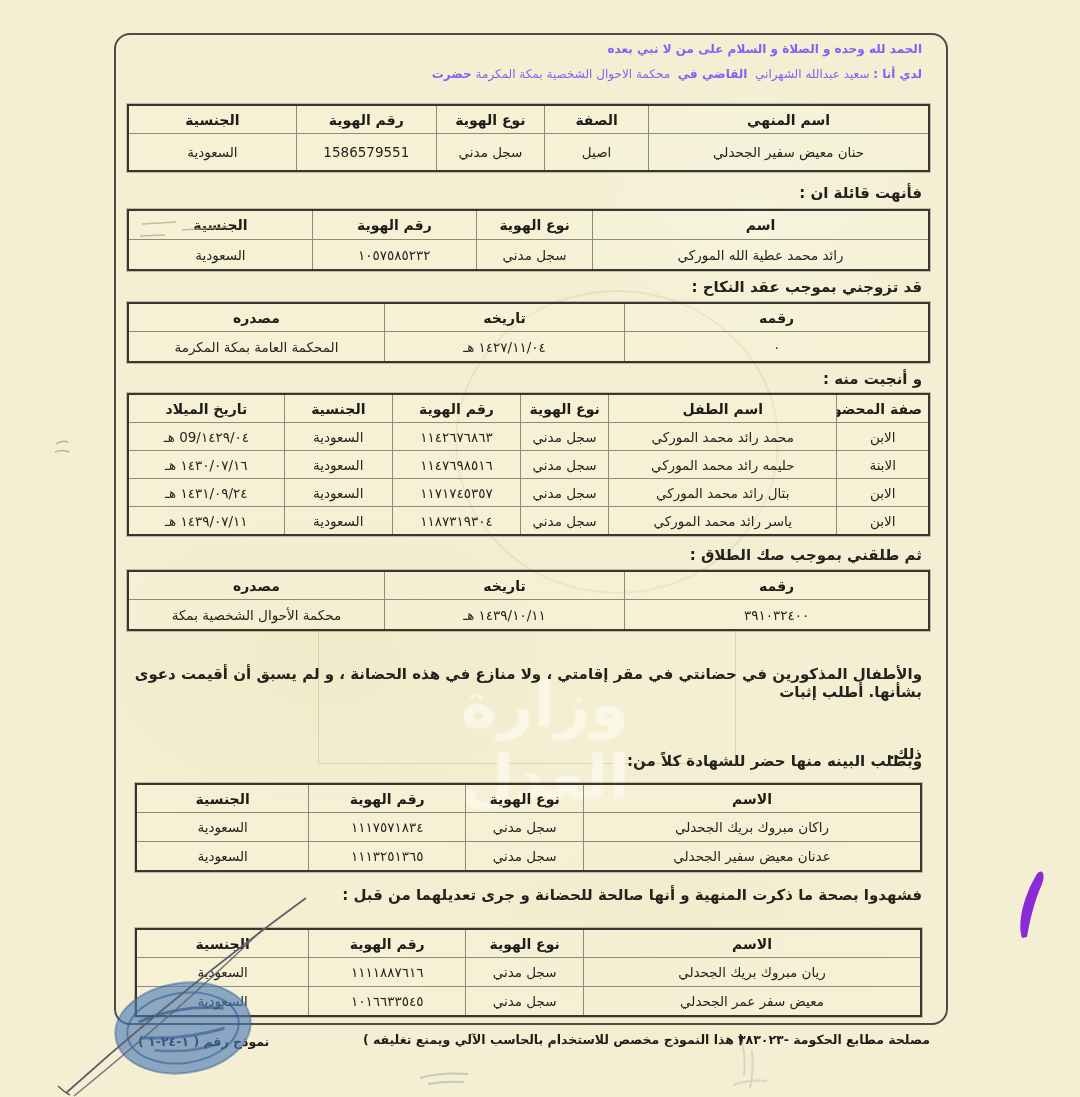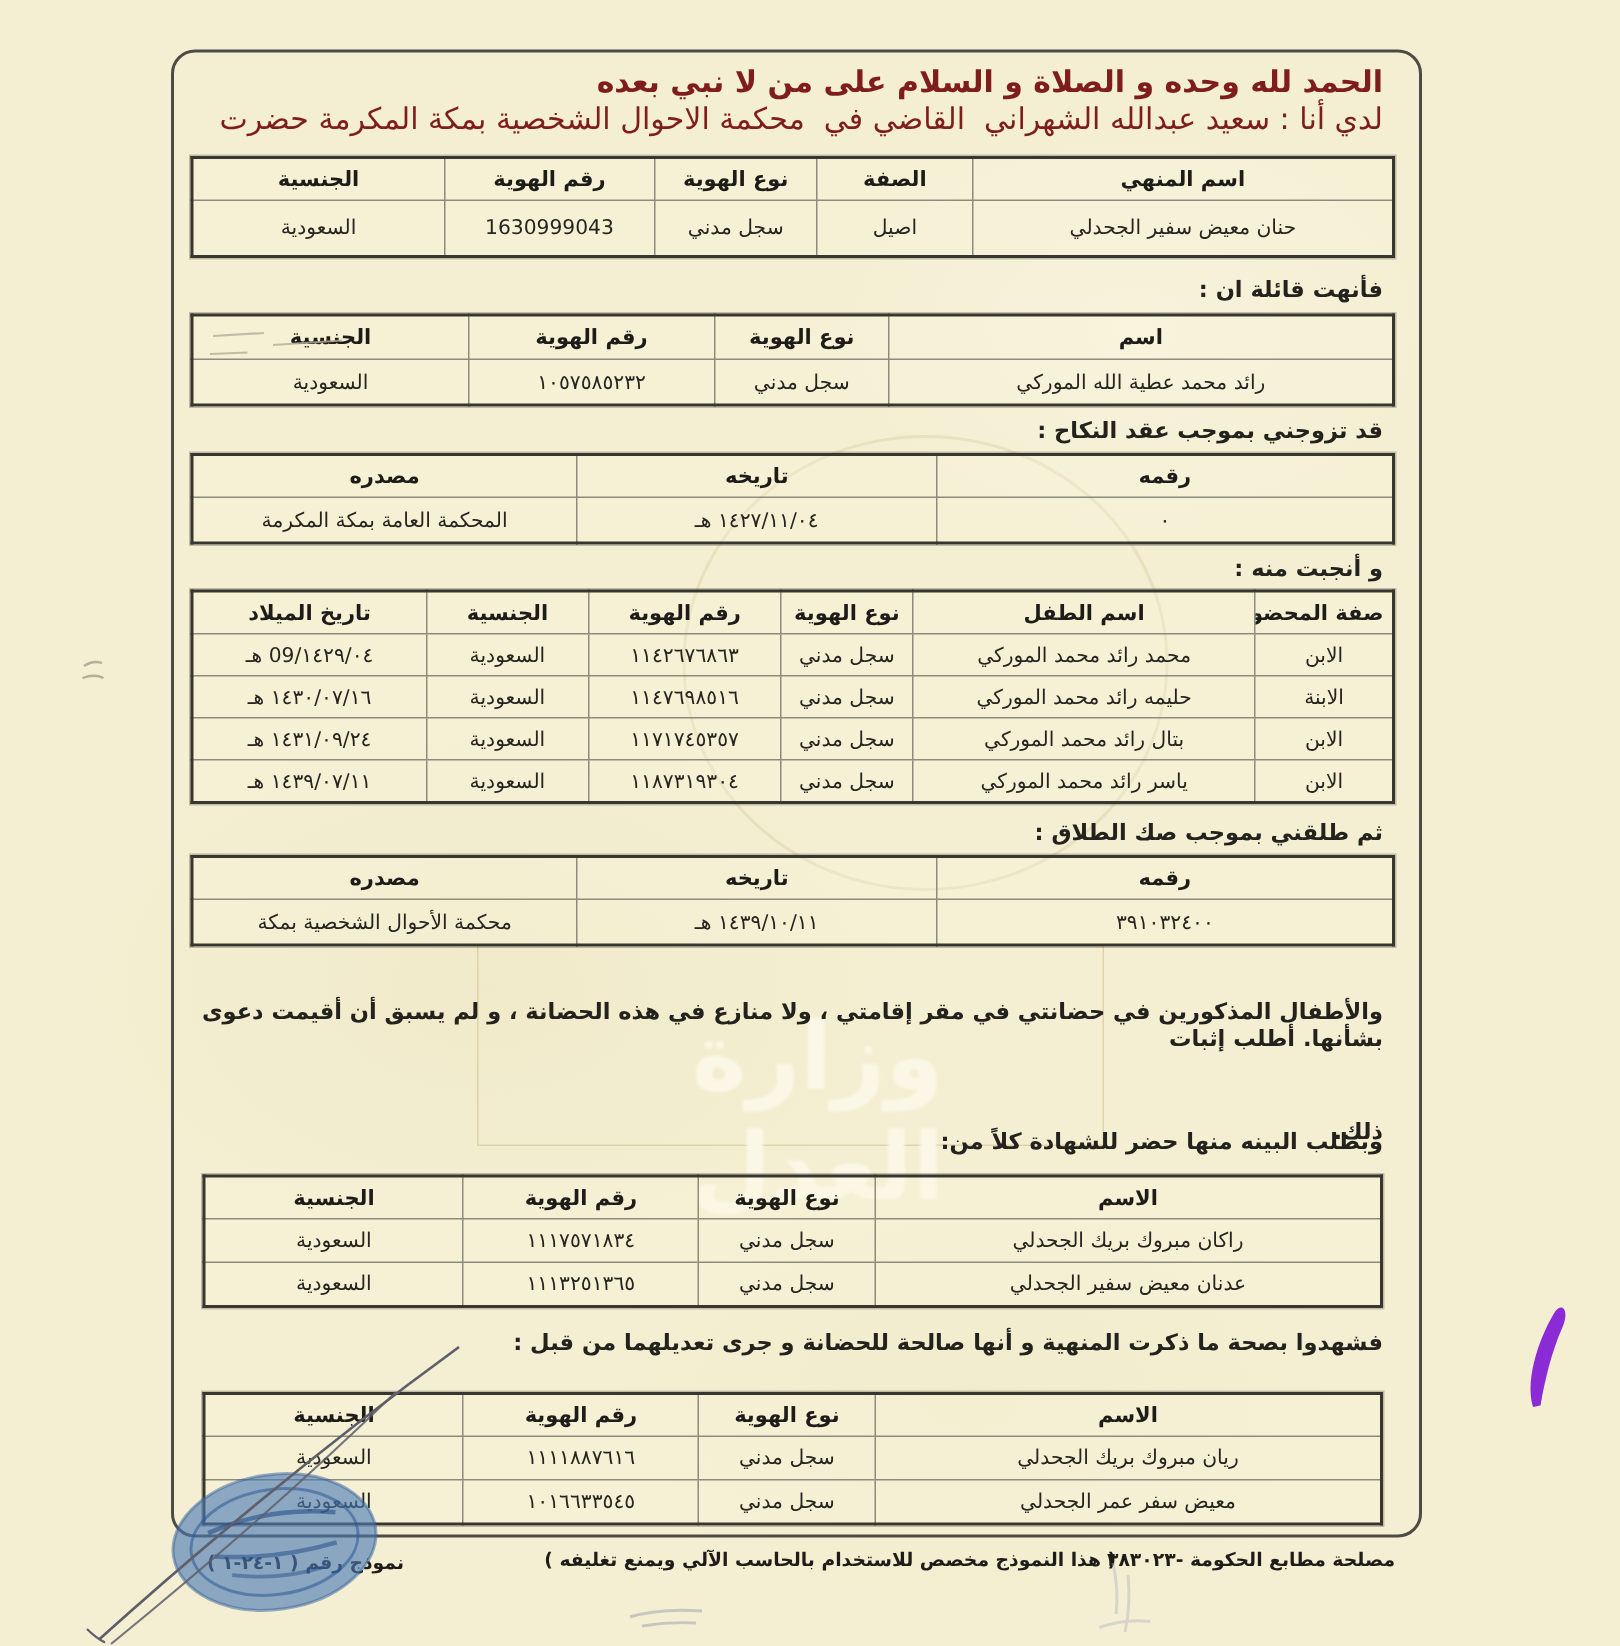--- a/index.html
+++ b/index.html
@@ -15,24 +15,24 @@
     font-family:"DejaVu Sans", sans-serif;
     color:#211f1b;
   }
 
   .frame{
     position:absolute;left:114px;top:33px;width:830px;height:988px;
     border:2px solid #4c4b45;border-radius:16px;z-index:1;
   }
 
   .hdr{position:absolute;right:158px;direction:rtl;text-align:left;z-index:3;
-       font-size:20px;color:#7f1d1d;white-space:nowrap;}
+       font-size:12px;color:#8b5cf6;white-space:nowrap;}
   .hdr-1{top:42px;font-weight:bold;}
   .hdr-2{top:67px;}
-  .hdr-2 .b{font-weight:normal;}
+  .hdr-2 .b{font-weight:bold;}
 
   .sec-label{position:absolute;right:158px;direction:rtl;text-align:right;z-index:3;
        font-weight:bold;font-size:15px;color:#24221d;white-space:nowrap;}
 
   .para{position:absolute;right:158px;width:794px;direction:rtl;text-align:right;z-index:3;
        font-weight:bold;font-size:15px;color:#24221d;}
 
   table.doc-table{
     position:absolute;z-index:2;
     border-collapse:collapse;table-layout:fixed;direction:rtl;
@@ -105,21 +105,21 @@
         <th>نوع الهوية</th>
         <th>رقم الهوية</th>
         <th>الجنسية</th>
       </tr>
     </thead>
     <tbody>
       <tr>
         <td>حنان معيض سفير الجحدلي</td>
         <td>اصيل</td>
         <td>سجل مدني</td>
-        <td>1630999043</td>
+        <td>1586579551</td>
         <td>السعودية</td>
       </tr>
     </tbody>
   </table>
 
 <div class="sec-label" style="top:184px;">فأنهت قائلة ان :</div>
 
 <table class="doc-table t2" style="left:127px;top:209px;width:803px;">
     <colgroup>
       <col style="width: 42%;">

